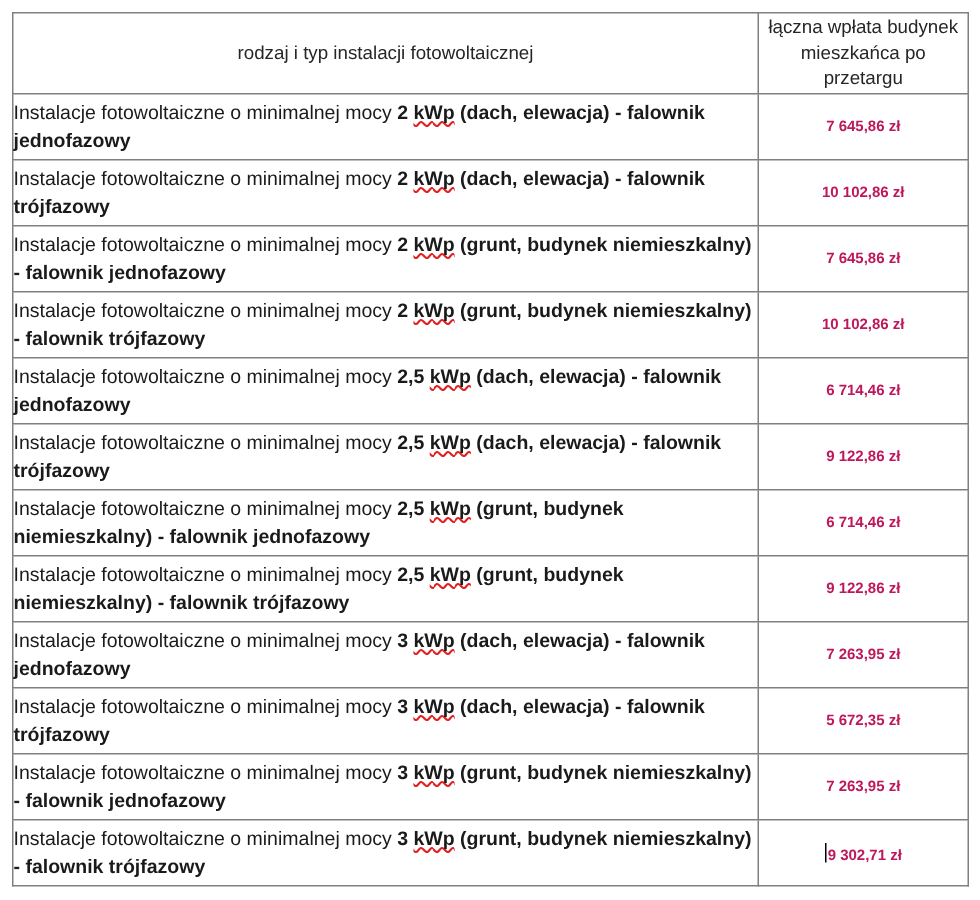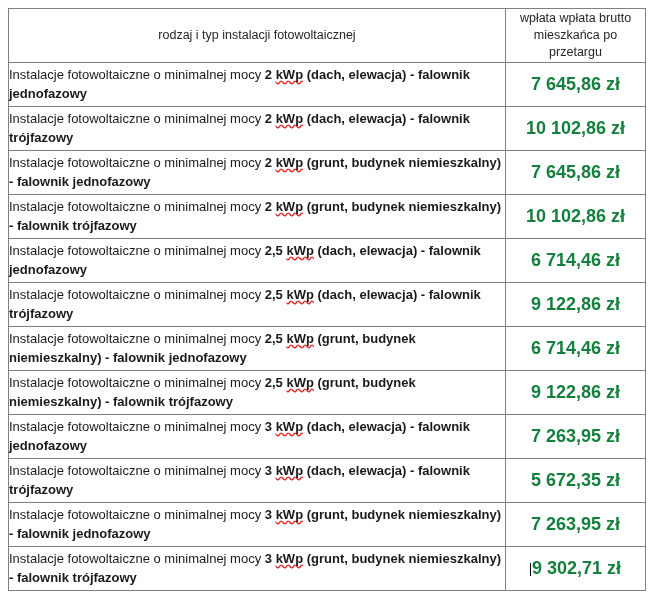--- a/index.html
+++ b/index.html
@@ -69,23 +69,23 @@
   td.desc-cell {
     padding: 5px 6px 6px 6px;
     font-size: 13px;
     line-height: 1.42;
     text-align: left;
     color: #1a1a1a;
     box-sizing: border-box;
   }
   td.amount-cell {
     text-align: center;
-    font-size: 18px;
+    font-size: 10px;
     font-weight: bold;
-    color: #15803d;
+    color: #be185d;
     box-sizing: border-box;
     padding: 4px 6px;
     white-space: nowrap;
   }
 
   tr.data-row { height: 44px; }
 
   .lead {
     font-weight: normal;
   }
@@ -120,21 +120,21 @@
 <div class="doc-surface">
 
   <table class="pv-table">
     <colgroup>
       <col class="col-desc">
       <col class="col-amount">
     </colgroup>
     <thead>
       <tr>
         <th class="head-cell head-desc">rodzaj i typ instalacji fotowoltaicznej</th>
-        <th class="head-cell head-amount">wpłata wpłata brutto mieszkańca po przetargu</th>
+        <th class="head-cell head-amount">łączna wpłata budynek mieszkańca po przetargu</th>
       </tr>
     </thead>
     <tbody id="table-body">
         <tr class="data-row">
           <td class="desc-cell"><span class="lead">Instalacje fotowoltaiczne o minimalnej mocy </span><span class="spec">2 </span><span class="misspell">kWp</span><span class="spec"> (dach, elewacja) - falownik jednofazowy</span></td>
           <td class="amount-cell"><span>7 645,86 zł</span></td>
         </tr>
         <tr class="data-row">
           <td class="desc-cell"><span class="lead">Instalacje fotowoltaiczne o minimalnej mocy </span><span class="spec">2 </span><span class="misspell">kWp</span><span class="spec"> (dach, elewacja) - falownik trójfazowy</span></td>
           <td class="amount-cell"><span>10 102,86 zł</span></td>

